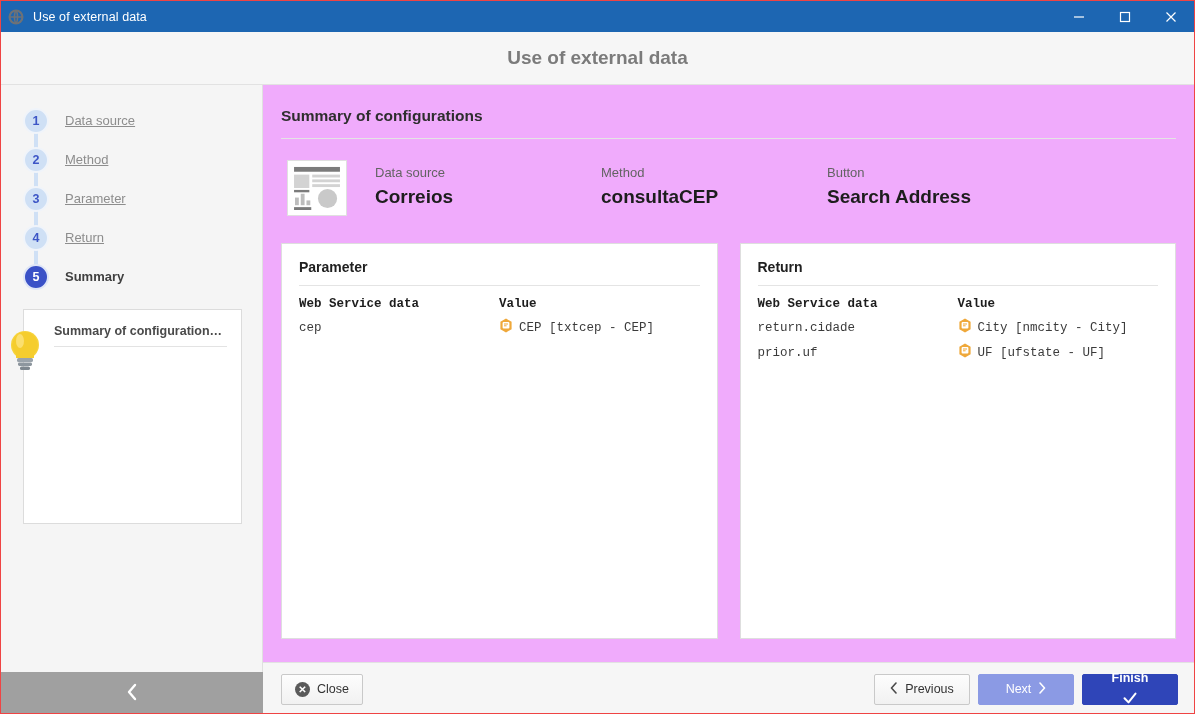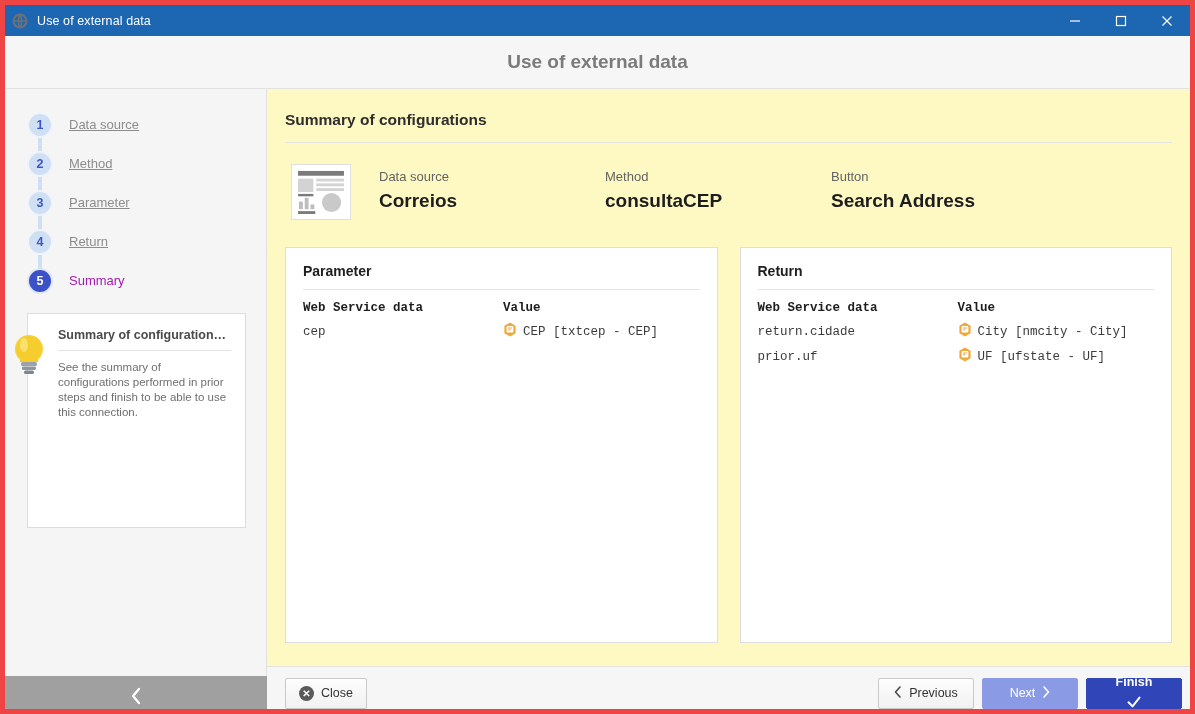--- a/index.html
+++ b/index.html
@@ -6,21 +6,21 @@
   html, body {
     width: 1195px; height: 714px;
     font-family: "Liberation Sans", sans-serif;
     background: #ffffff;
     overflow: hidden;
   }
   .window {
     position: relative;
     width: 1195px; height: 714px;
     background: #ffffff;
-    border: 5px solid #ef4444;
+    border: 1px solid #ef4444;
     overflow: hidden;
   }
 
   
   .titlebar {
     height: 31px;
     background: #1d66b2;
     display: flex;
     align-items: center;
     position: relative;
@@ -109,22 +109,22 @@
   }
   .step-label {
     margin-left: 16px;
     font-size: 13px;
   }
   .step.done .step-label {
     color: #8d8d8d;
     text-decoration: underline;
   }
   .step.active .step-label {
-    color: #a21caf;
-    font-weight: normal;
+    color: #404040;
+    font-weight: bold;
     text-decoration: none;
   }
 
   
   .hint-card {
     position: absolute;
     left: 22px; top: 224px;
     width: 219px; height: 215px;
     background: #ffffff;
     border: 1px solid #dcdcdc;
@@ -157,21 +157,21 @@
     width: 262px; height: 43px;
     background: #a0a0a0;
     display: flex; align-items: center; justify-content: center;
     cursor: pointer;
   }
 
   
   .main {
     flex: 1 1 auto;
     position: relative;
-    background: #fef9c3;
+    background: #f0abfc;
     padding: 0 18px 0 18px;
   }
   .main-title {
     font-size: 15.5px;
     font-weight: bold;
     color: #2e2e2e;
     padding: 22px 0 13px 0;
     border-bottom: 1px solid #e4e4e4;
   }
 
@@ -362,21 +362,20 @@
           <svg viewBox="0 0 42 46" width="42" height="46">
             <circle cx="21" cy="18" r="14" fill="#f7d33c"></circle>
             <path d="M21 5a13 13 0 0 0-9 22l0 4h18l0-4a13 13 0 0 0-9-22z" fill="#f5cd2e"></path>
             <ellipse cx="16" cy="14" rx="4" ry="7" fill="#fbe27a" opacity="0.85"></ellipse>
             <rect x="13" y="31" width="16" height="4" rx="1.6" fill="#9aa3ab"></rect>
             <rect x="14" y="35.5" width="14" height="3.5" rx="1.4" fill="#8d969e"></rect>
             <rect x="16" y="39.5" width="10" height="3.5" rx="1.6" fill="#7e878f"></rect>
           </svg>
         </span>
         <div class="hint-title">Summary of configurations p...</div>
-        <div class="hint-text">See the summary of configurations performed in prior steps and finish to be able to use this connection.</div>
       </div>
 
       <div class="collapse-bar">
         <span>
           <svg width="14" height="20" viewBox="0 0 14 20">
               <path d="M10 3L4 10l6 7" stroke="#ffffff" stroke-width="2.4" fill="none" stroke-linecap="round" stroke-linejoin="round"></path>
             </svg>
         </span>
       </div>
     </div>

